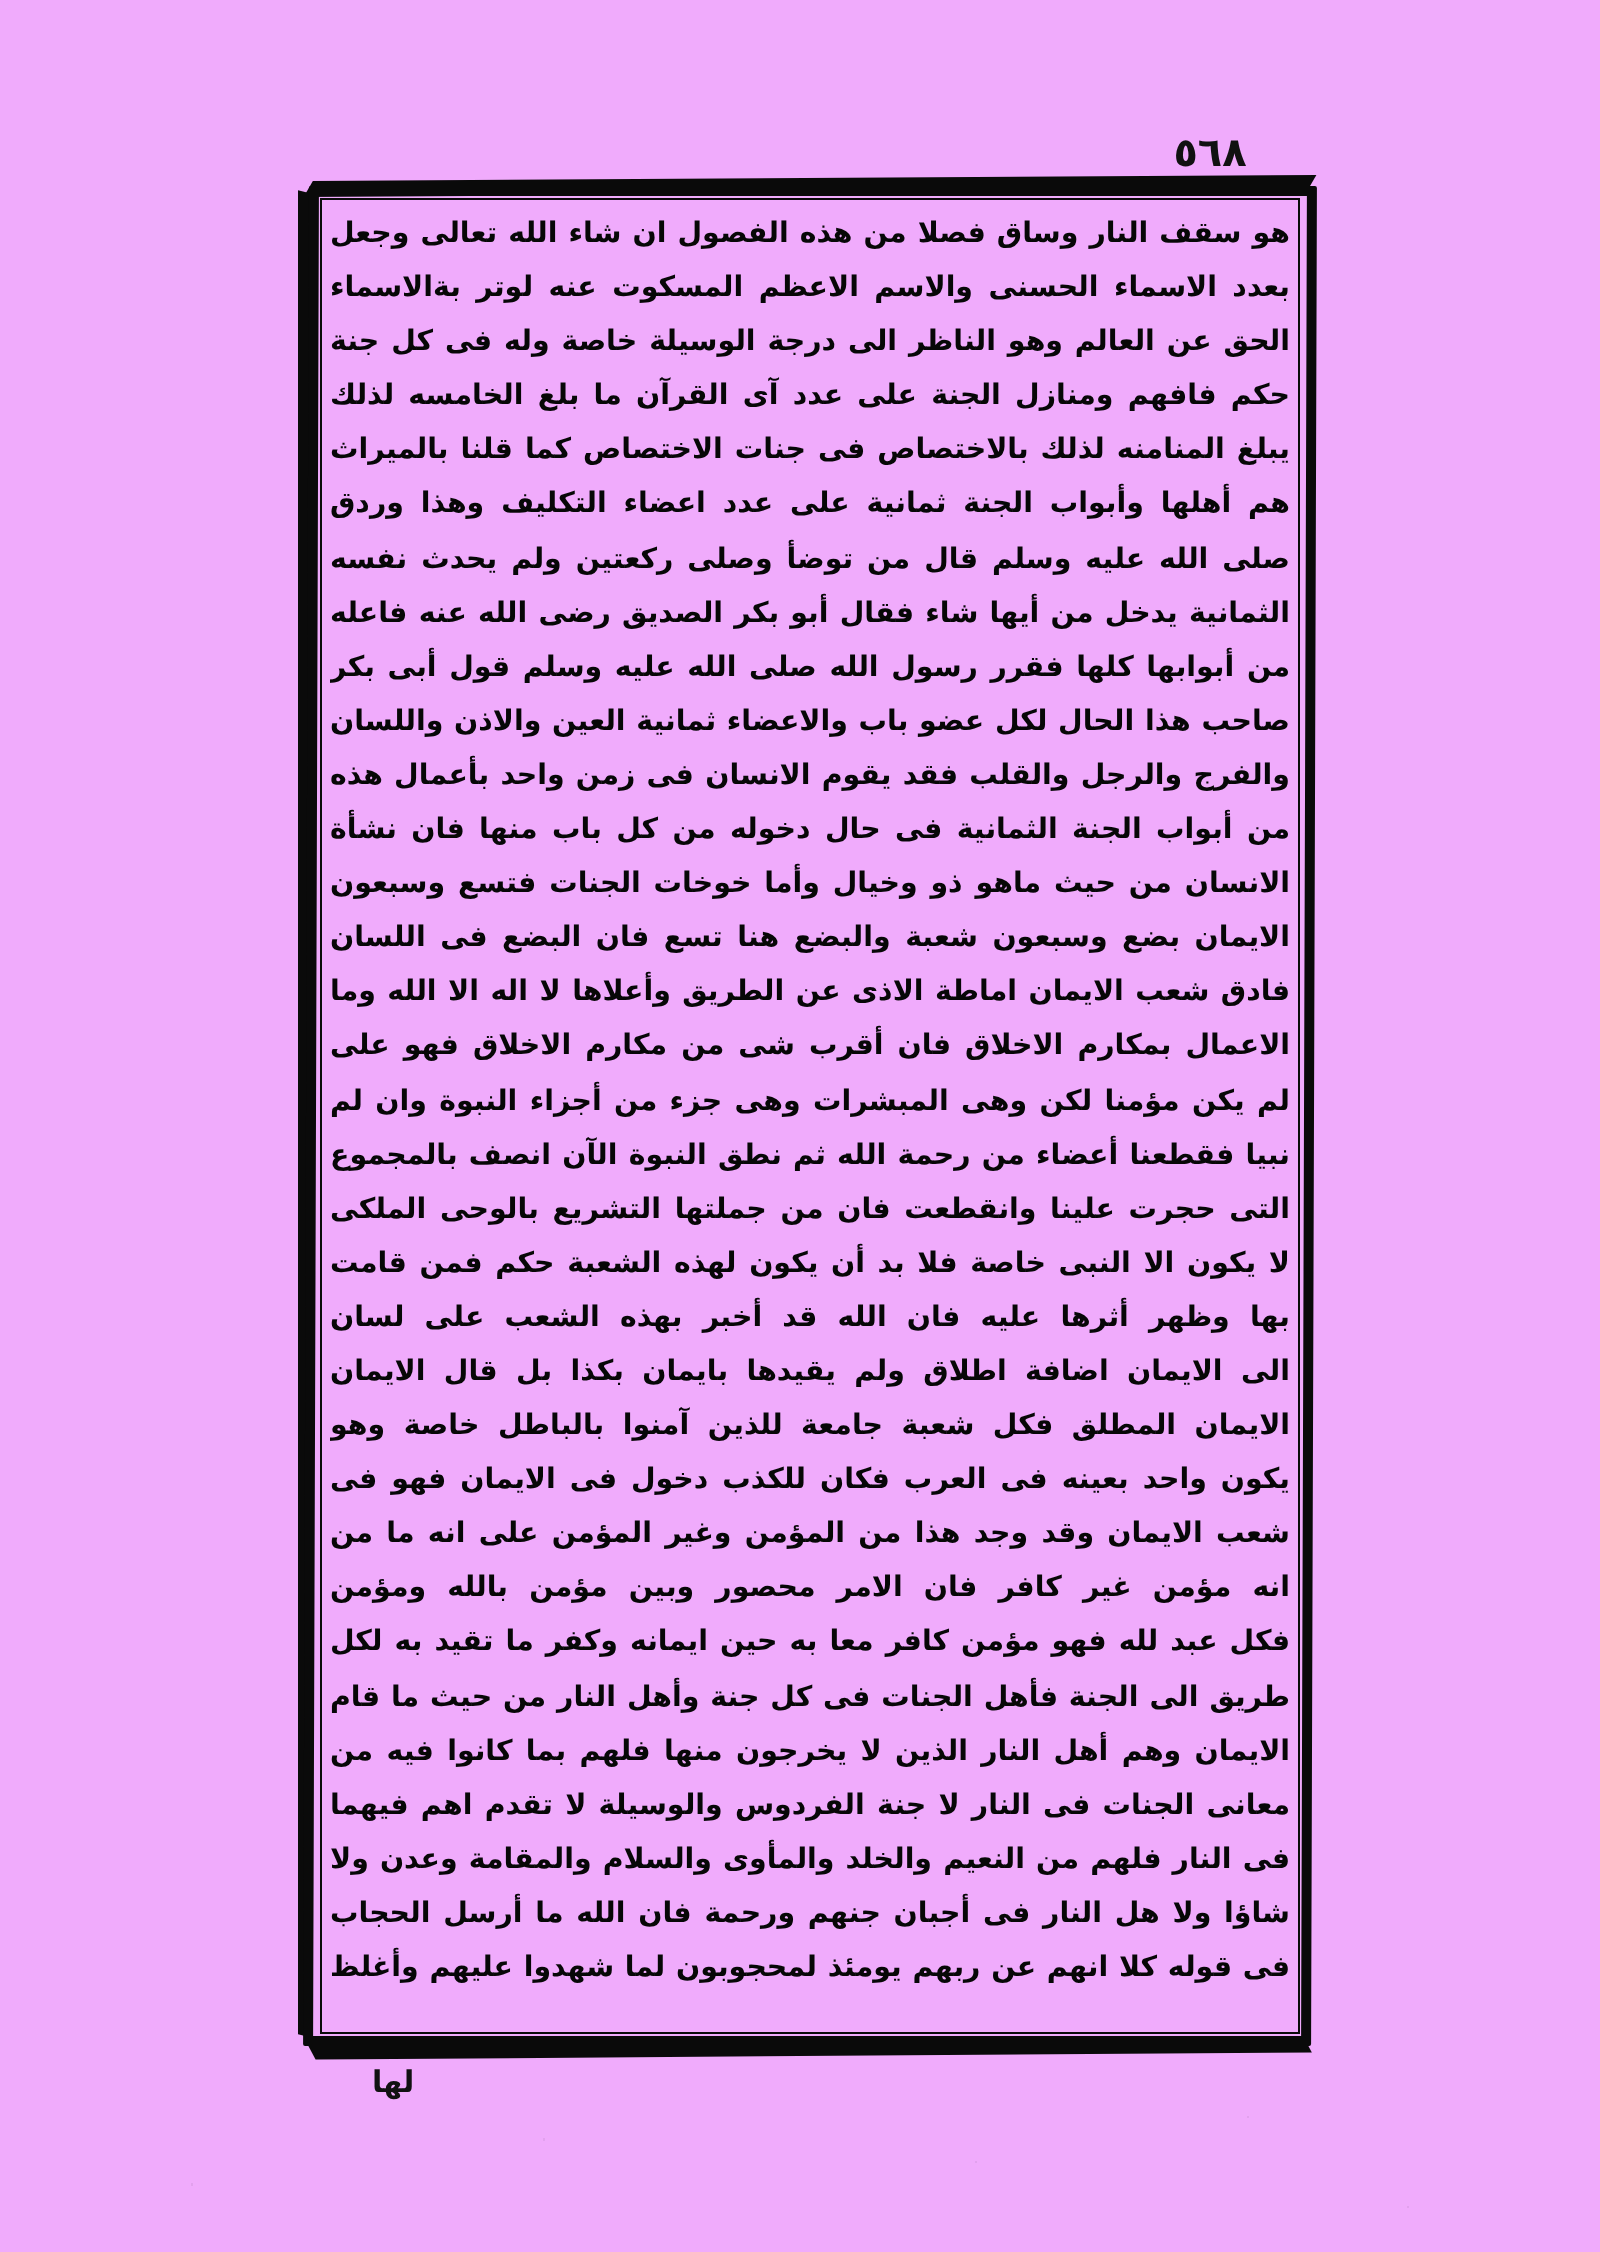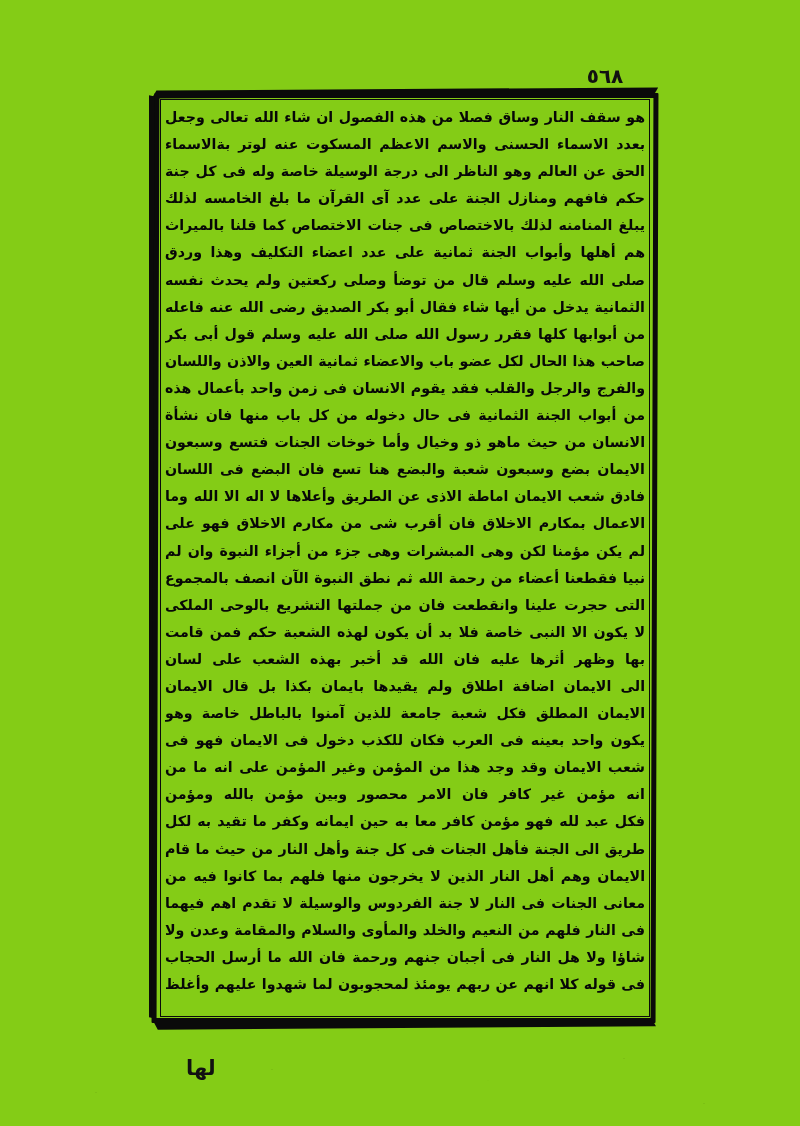--- a/index.html
+++ b/index.html
@@ -16,21 +16,21 @@
     font-family: "DejaVu Sans", sans-serif;
     -webkit-font-smoothing: antialiased;
   }
 
   
   .page-sheet {
     position: absolute;
     left: 0; top: 0;
     width: 800px;
     height: 1126px;
-    background: #84cc16;
+    background: #f0abfc;
   }
 
   
   .scan-speckle {
     position: absolute;
     left: 0; top: 0;
     width: 800px; height: 1126px;
     pointer-events: none;
     opacity: .05;
     background:
@@ -145,23 +145,23 @@
     white-space: normal;
     overflow: hidden;
     height: 27.1px;
     line-height: 27.1px;
   }
 
   
   .catchword {
     position: absolute;
     left: 186px;
-    top: 1056px;
-    font-family: "DejaVu Sans", sans-serif;
-    font-size: 21px;
+    top: 1032px;
+    font-family: "DejaVu Sans", sans-serif;
+    font-size: 15px;
     font-weight: 700;
     color: #111;
     direction: rtl;
   }
 </style>
 </head>
 <body>
 
 <div class="page-sheet">
 

